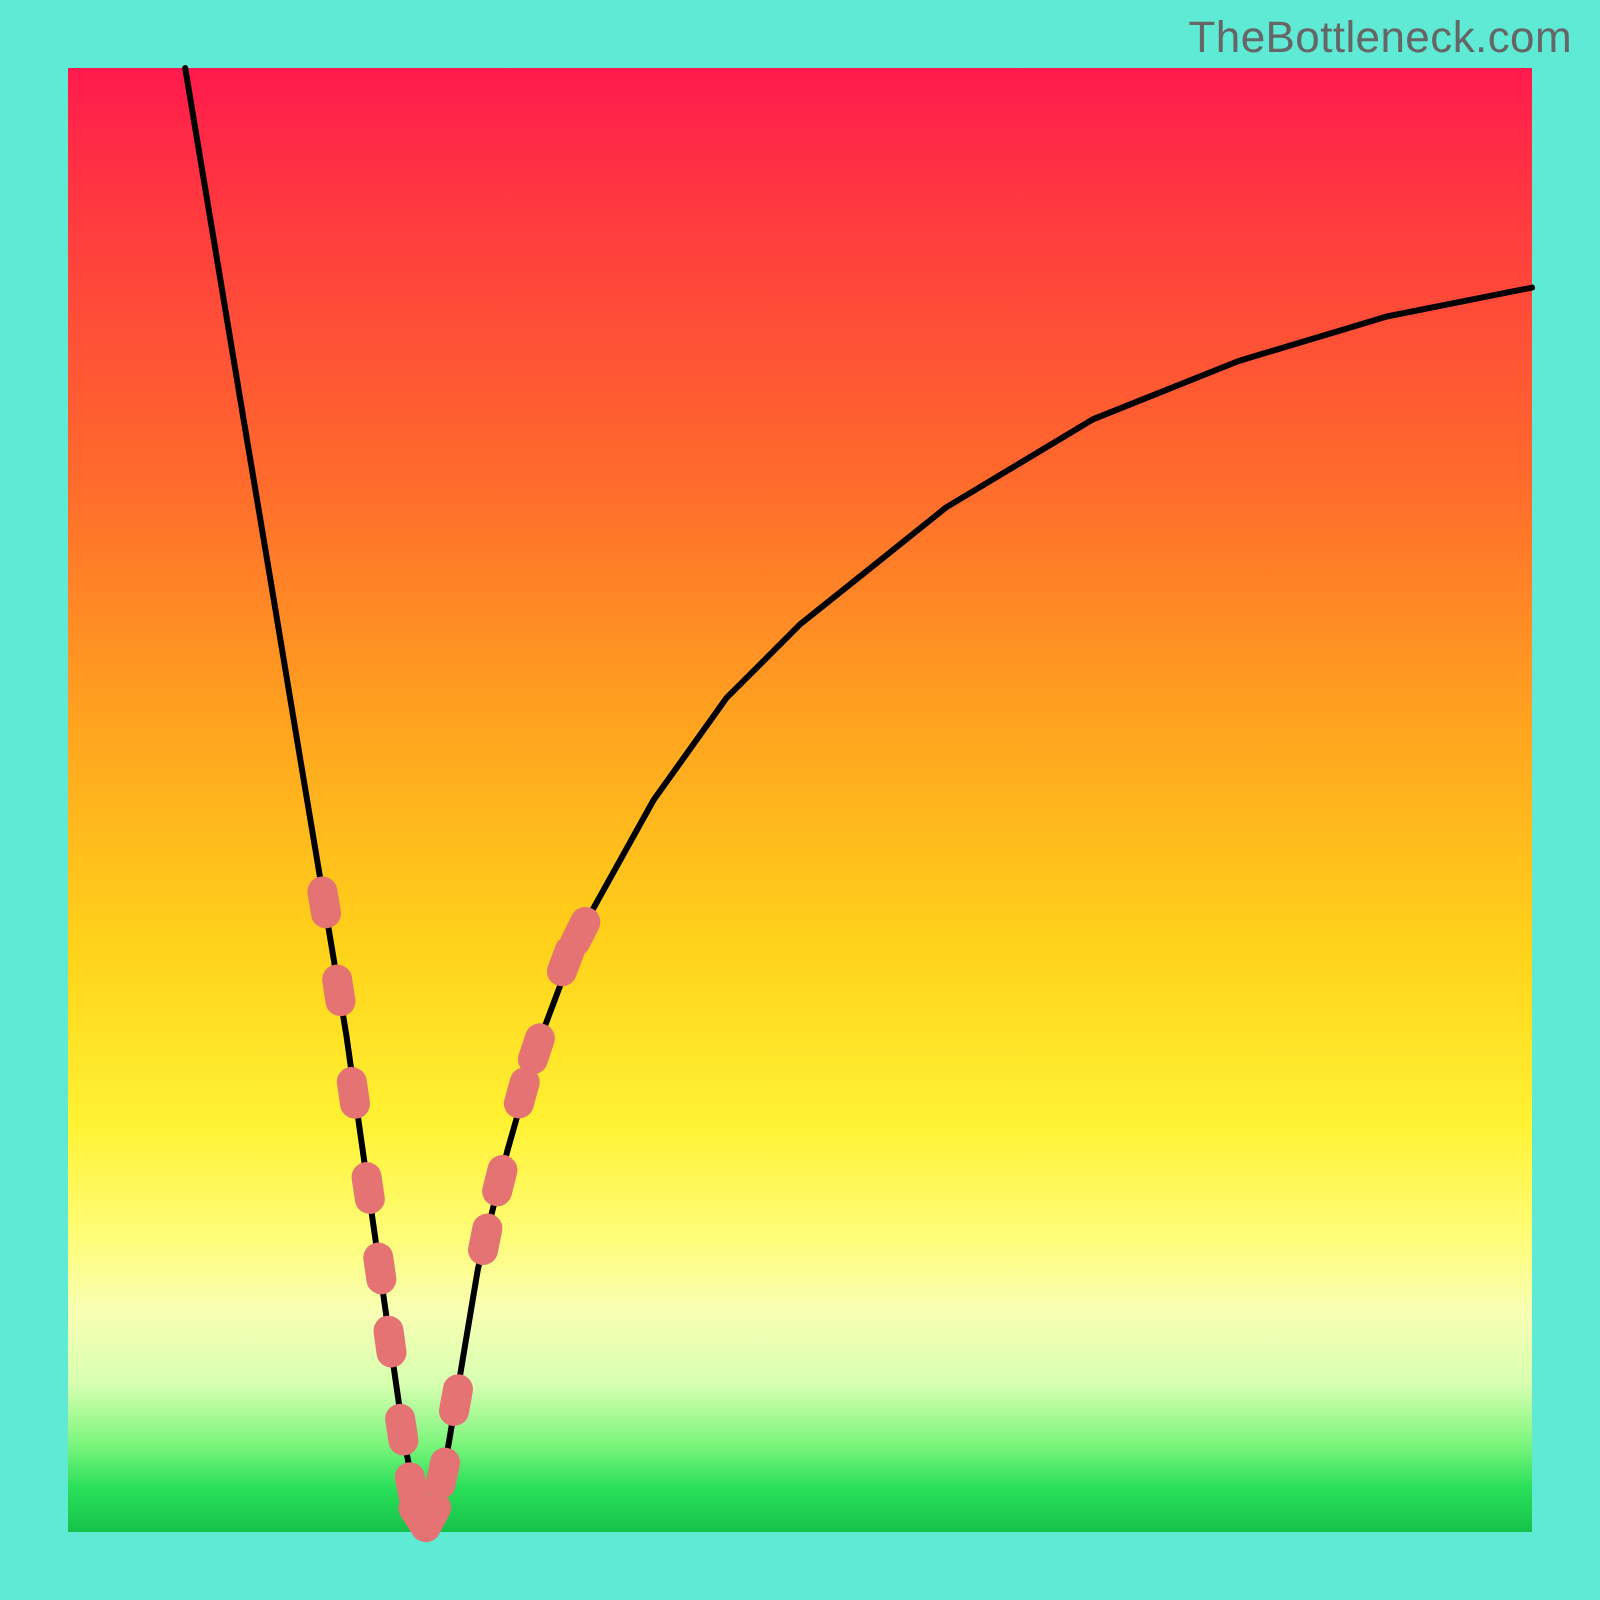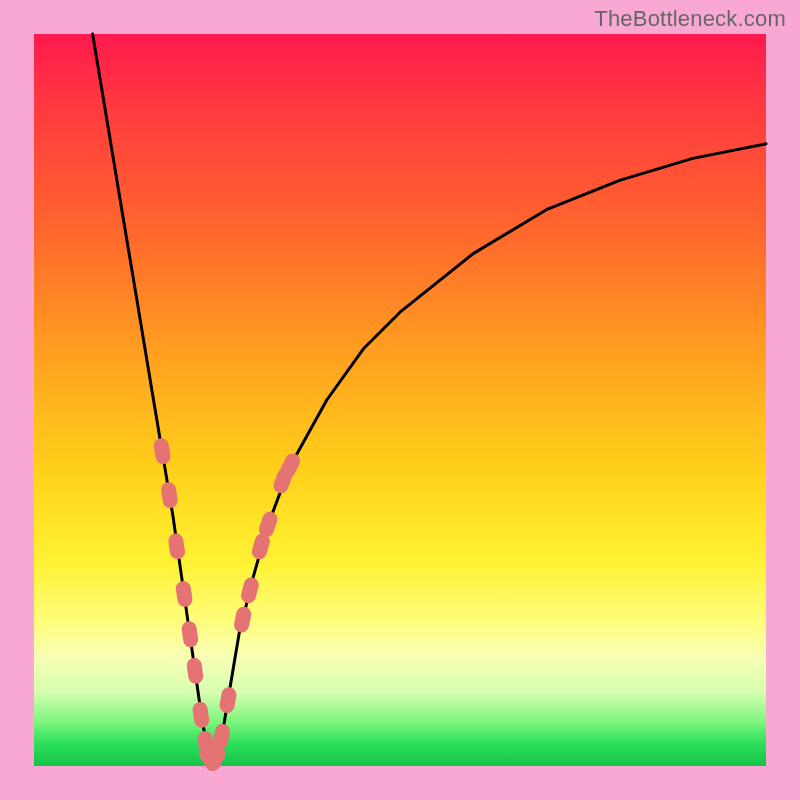--- a/index.html
+++ b/index.html
@@ -10,21 +10,21 @@
     overflow: hidden;
     background: #000;
     font-family: Arial, Helvetica, sans-serif;
   }
   .frame {
     position: absolute;
     left: 0;
     top: 0;
     width: 800px;
     height: 800px;
-    background: #f9a8d4;
+    background: #5eead4;
   }
   .plot {
     position: absolute;
     left: 34px;
     top: 34px;
     width: 732px;
     height: 732px;
     
     background: linear-gradient(
       to bottom,

